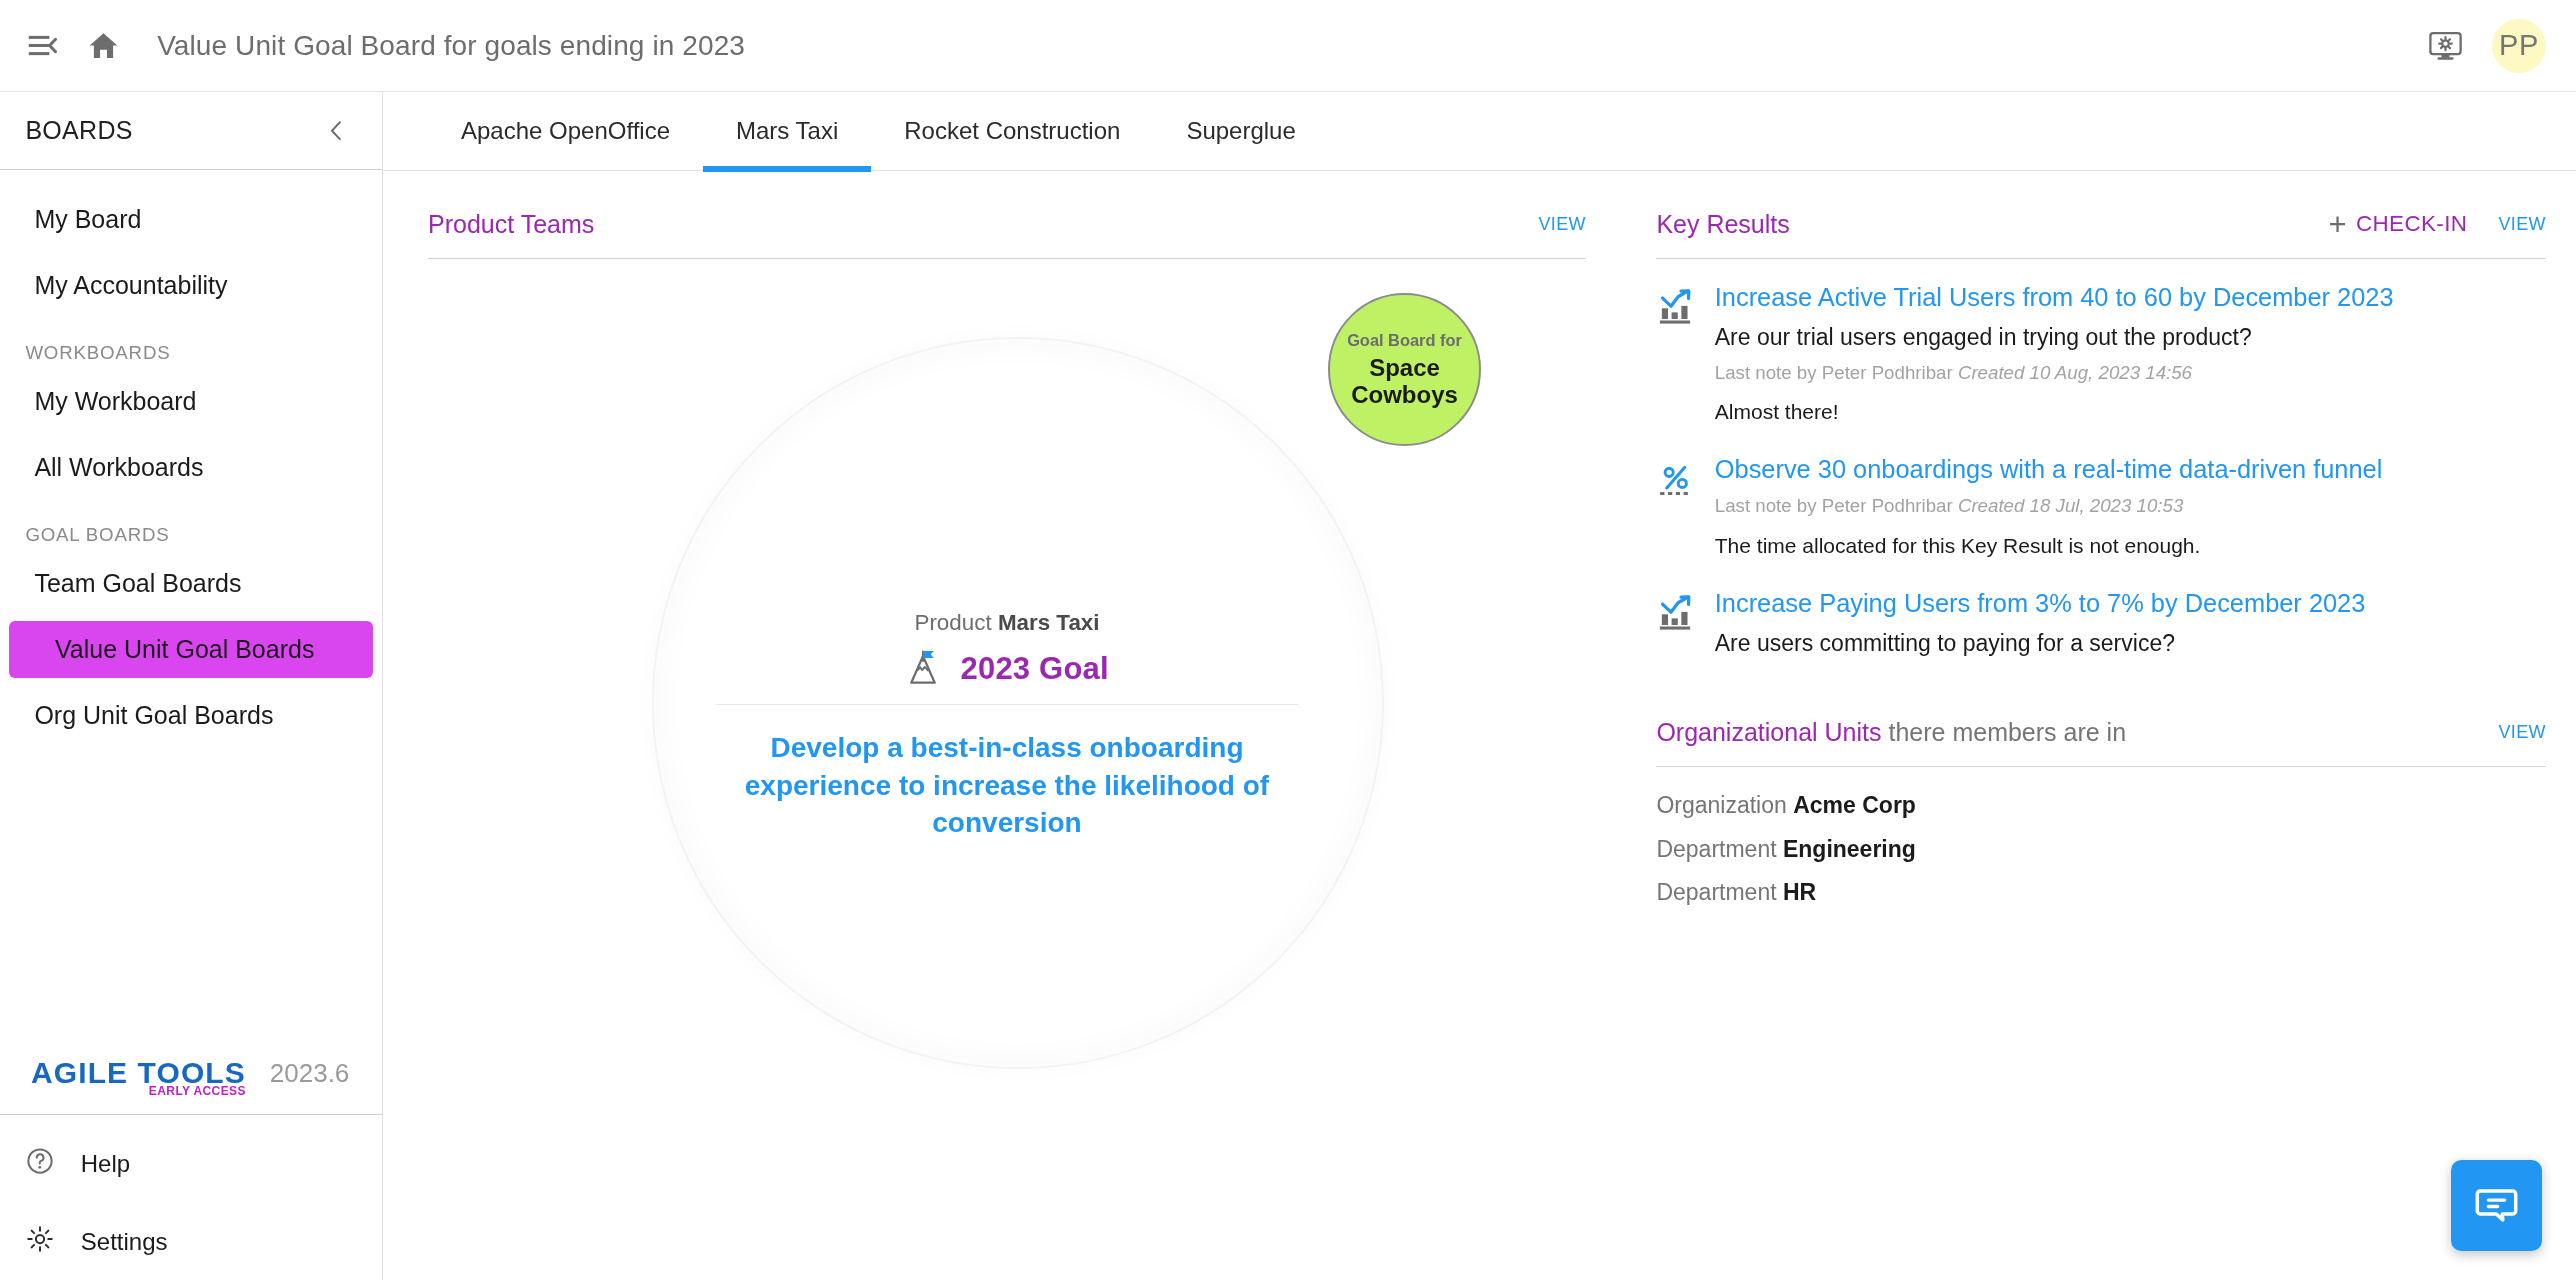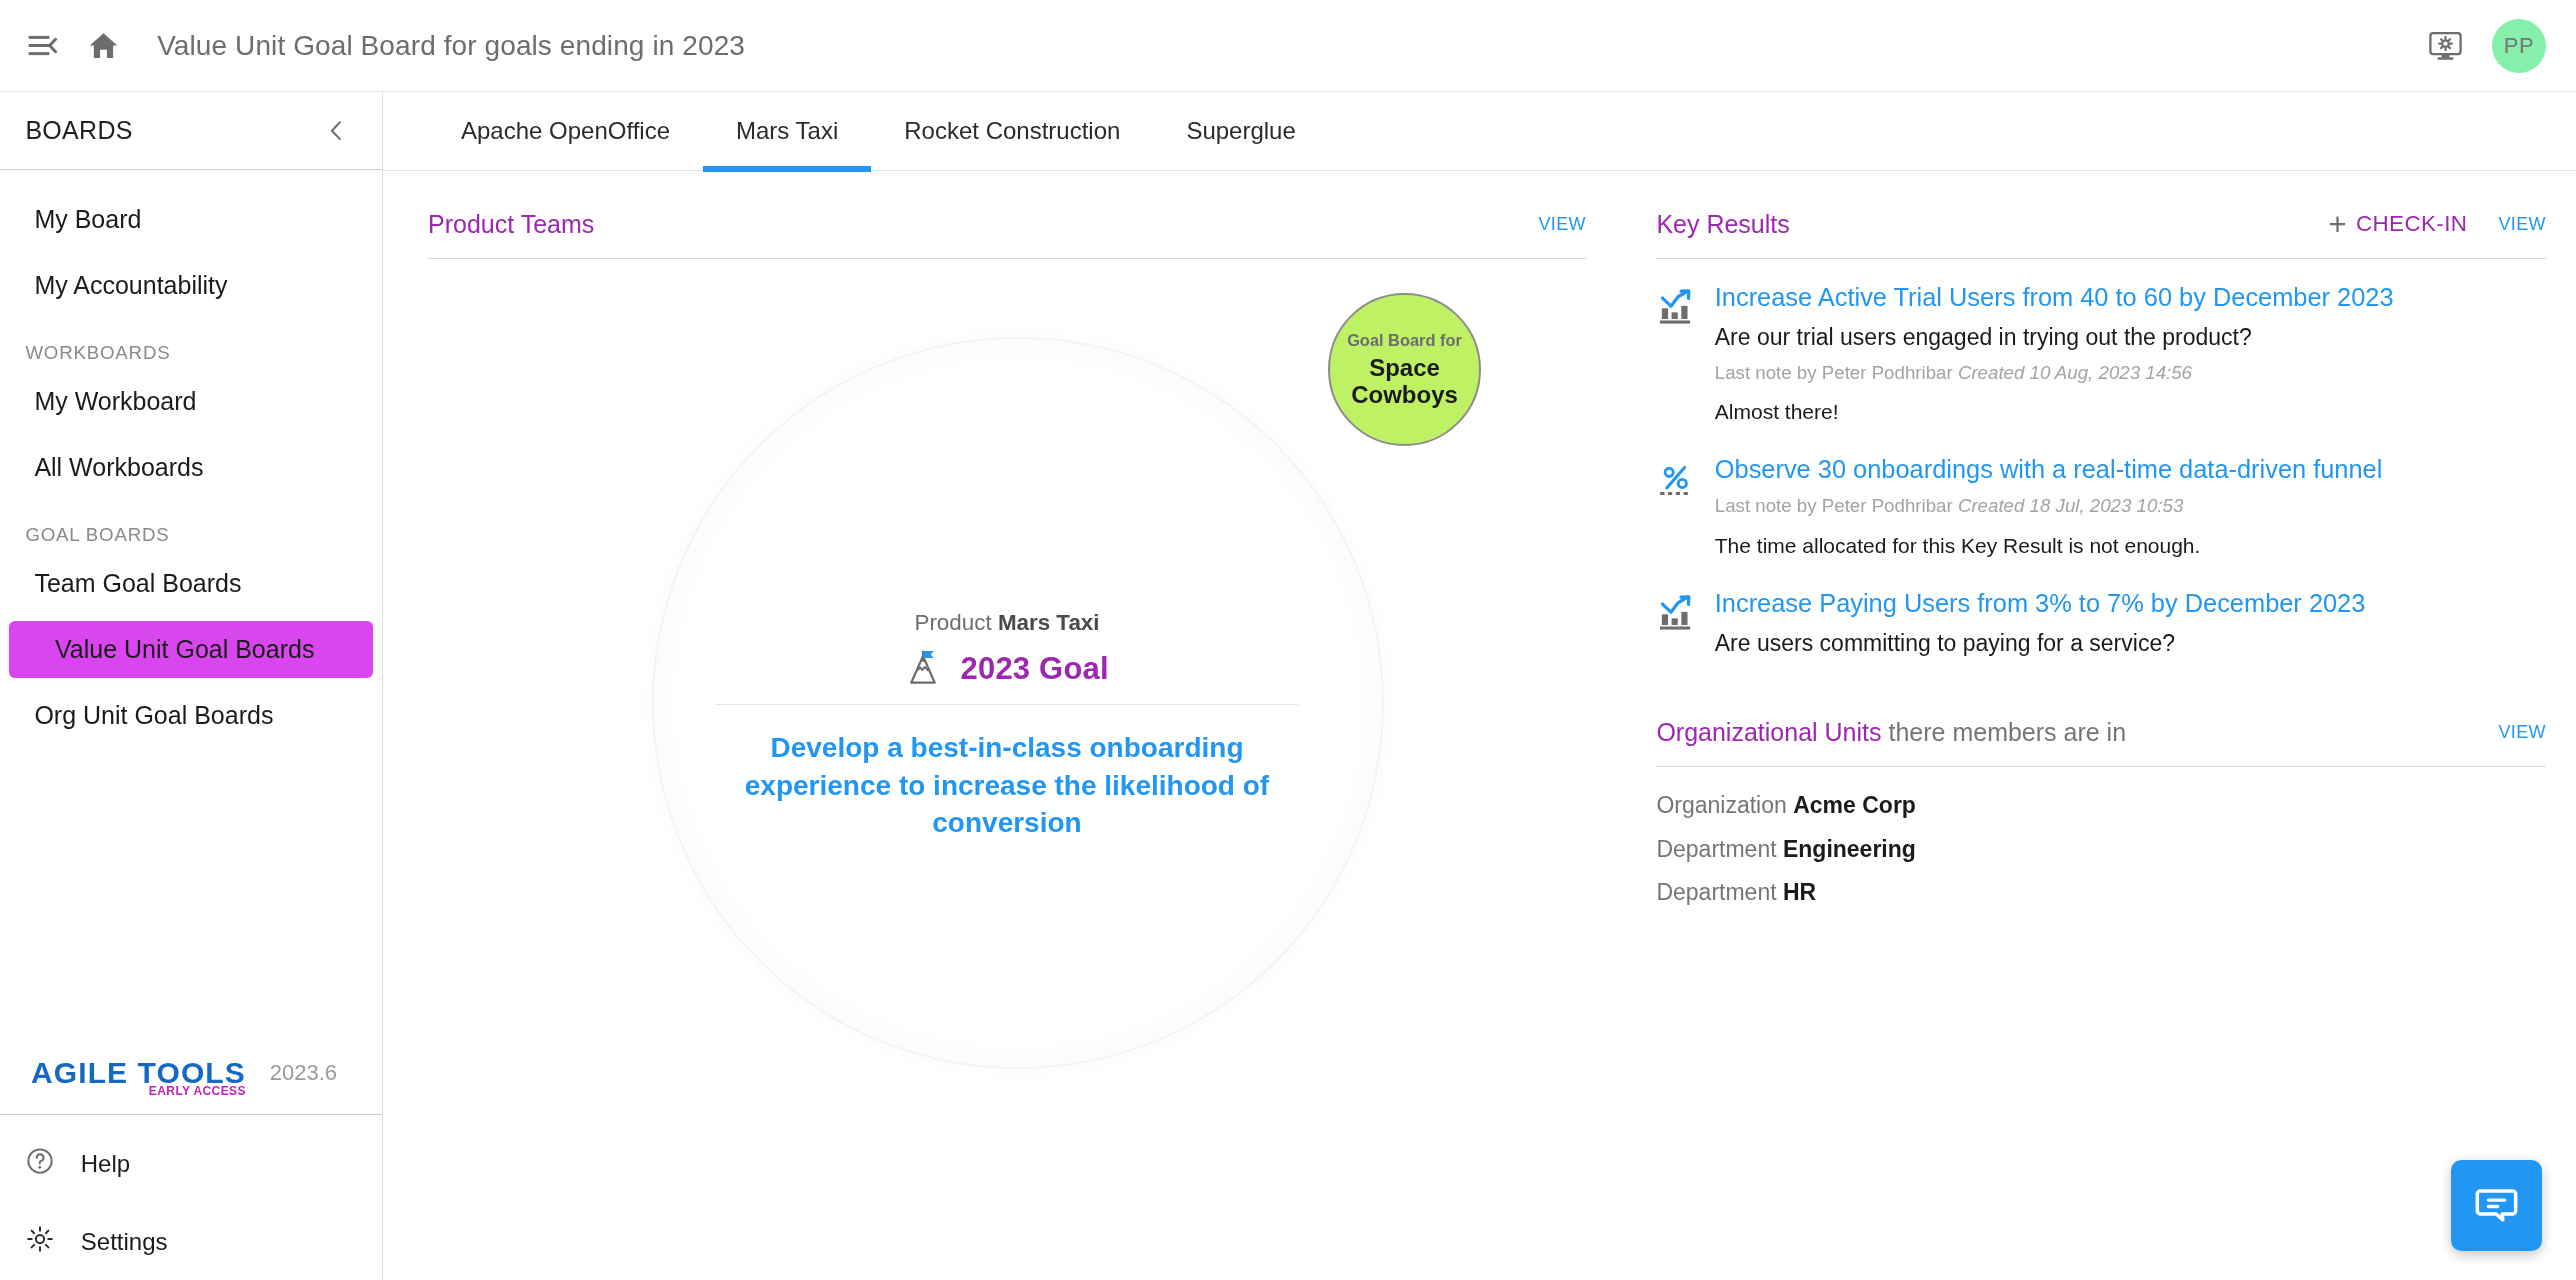--- a/index.html
+++ b/index.html
@@ -26,23 +26,23 @@
     display: flex; align-items: center; justify-content: center;
     cursor: pointer; border-radius: 50%;
   }
   .topbar-title {
     font-size: 28px; color: #6d6d6d; font-weight: 400;
     margin-left: 13.4px; white-space: nowrap; letter-spacing: 0.1px;
   }
   .topbar-right { margin-left: auto; display: flex; align-items: center; gap: 25.4px; }
   .avatar {
     width: 54px; height: 54px; border-radius: 50%;
-    background: #86efac; color: #757575;
+    background: #fef9c3; color: #757575;
     display: flex; align-items: center; justify-content: center;
-    font-size: 22px; letter-spacing: 0.7px; cursor: pointer;
+    font-size: 29px; letter-spacing: 0.7px; cursor: pointer;
   }
 
   
   .body { display: flex; flex: 1; min-height: 0; }
 
   
   .sidebar {
     width: 383px; min-width: 383px;
     border-right: 0.7px solid #e0e0e0;
     border-top: 0.7px solid #e6e6e6;
@@ -80,21 +80,21 @@
   .logo-wrap { position: relative; display: inline-block; }
   .logo-main {
     font-size: 30px; font-weight: 700; color: #1668c3;
     letter-spacing: 1.1px; line-height: 1;
   }
   .logo-sub {
     position: absolute; right: 0; top: 27px;
     font-size: 12px; font-weight: 700; color: #c21fc2;
     letter-spacing: 0.4px; line-height: 1;
   }
-  .logo-version { font-size: 22px; color: #9a9a9a; margin-left: 4.5px; }
+  .logo-version { font-size: 26px; color: #9a9a9a; margin-left: 4.5px; }
 
   .sidebar-foot { padding: 10.5px 0 0 0; }
   .foot-item {
     height: 78px; display: flex; align-items: center;
     padding: 0 25.4px; gap: 25.4px;
     font-size: 24px; color: #1b1b1b; cursor: pointer;
   }
 
   
   .main {

